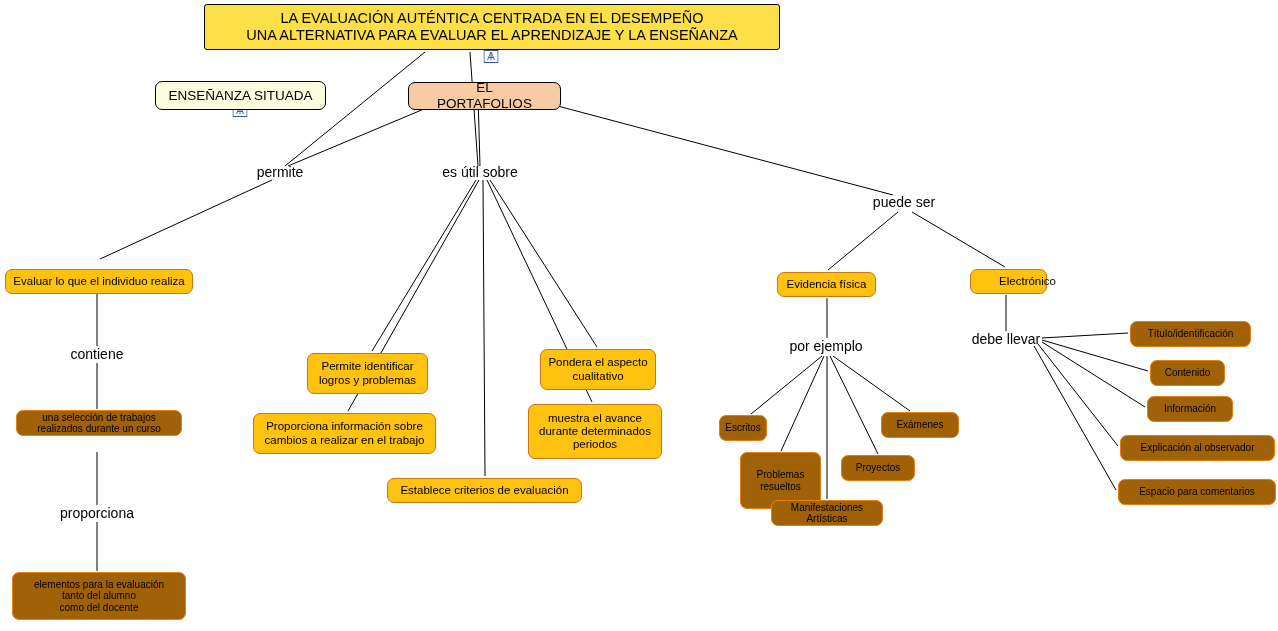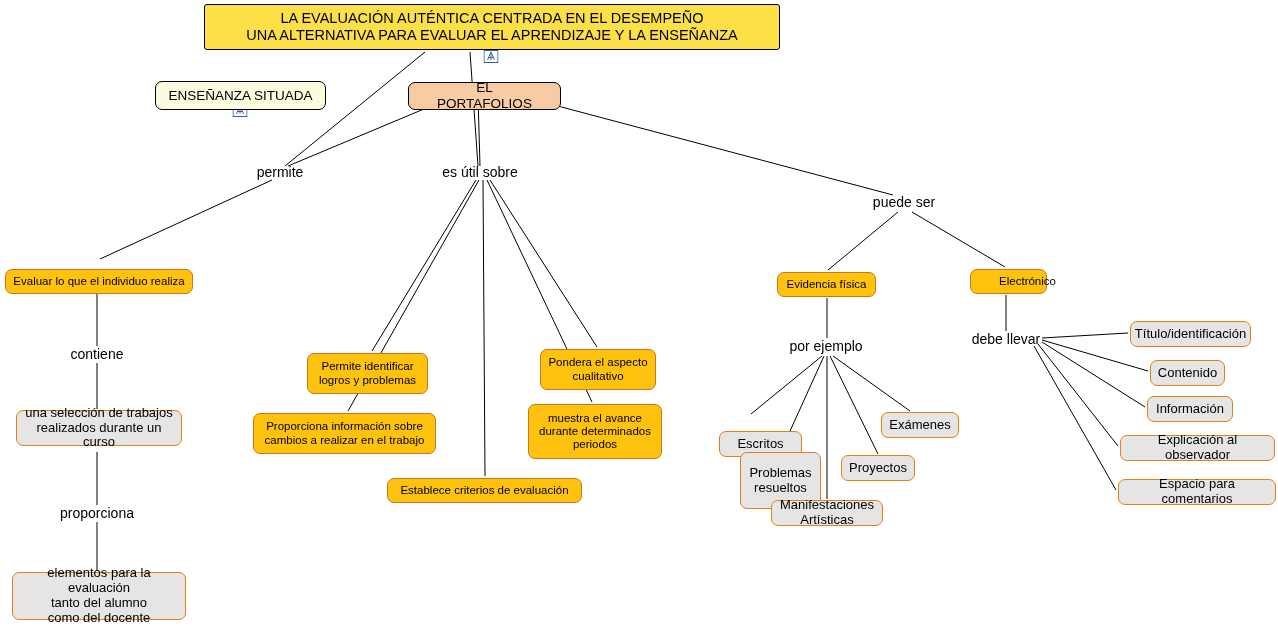--- a/index.html
+++ b/index.html
@@ -60,24 +60,24 @@
   }
   .node.gold {
     background: #ffc20e;
     border: 1.6px solid #c8761a;
     border-radius: 7px;
     font-size: 11.5px;
     color: #000000;
     padding: 2px 6px;
   }
   .node.white {
-    background: #e5e5e5;
+    background: #a16207;
     border: 1.6px solid #e08214;
     border-radius: 7px;
-    font-size: 13px;
+    font-size: 10px;
     color: #000000;
     padding: 12px 6px;
   }
   .link-label {
     position: absolute;
     font-size: 14px;
     color: #000000;
     white-space: nowrap;
     transform: translate(-50%, -50%);
   }
@@ -149,21 +149,21 @@
       <path d="M7.5 2 L4 10 M7.5 2 L11 10 M4.5 7.5 L10.5 7.5 M7.5 2 L7.5 10" stroke="#3355aa" fill="none" stroke-width="0.9"></path>
     </svg>
   </div>
 
   <div class="node cream" style="left:155px; top:81px; width:171px; height:29px;">ENSEÑANZA SITUADA</div>
 
   <div class="node peach" style="left:408px; top:82px; width:153px; height:28px;">EL PORTAFOLIOS</div>
 
   <div class="node gold" style="left:5px; top:261px; width:188px; height:25px;margin-top:8px;">Evaluar lo que el individuo realiza</div>
 
-  <div class="node white" style="left:16px; top:410px; width:166px; height:36px;">una selección de trabajos
+  <div class="node white" style="left:16px; top:410px; width:166px; height:26px;">una selección de trabajos
 realizados durante un curso</div>
 
   <div class="node white" style="left:12px; top:572px; width:174px; height:48px;">elementos para la evaluación
 tanto del alumno
 como del docente</div>
 
   <div class="node gold" style="left:307px; top:353px; width:121px; height:41px;">Permite identificar
 logros y problemas</div>
 
   <div class="node gold" style="left:253px; top:413px; width:183px; height:41px;">Proporciona información sobre
@@ -175,21 +175,21 @@
 durante determinados
 periodos</div>
 
   <div class="node gold" style="left:540px; top:349px; width:116px; height:41px;">Pondera el aspecto
 cualitativo</div>
 
   <div class="node gold" style="left:777px; top:272px; width:99px; height:25px;">Evidencia física</div>
 
   <div class="node gold" style="left:970px; top:269px; width:77px; height:25px;padding-left:44px;">Electrónico</div>
 
-  <div class="node white" style="left:719px; top:415px; width:83px; height:26px;margin-top:16px;">Escritos</div>
+  <div class="node white" style="left:719px; top:415px; width:48px; height:26px;">Escritos</div>
 
   <div class="node white" style="left:740px; top:452px; width:81px; height:57px;">Problemas
 resueltos</div>
 
   <div class="node white" style="left:771px; top:500px; width:112px; height:26px;">Manifestaciones
 Artísticas</div>
 
   <div class="node white" style="left:841px; top:455px; width:74px; height:26px;">Proyectos</div>
 
   <div class="node white" style="left:881px; top:412px; width:78px; height:26px;">Exámenes</div>

